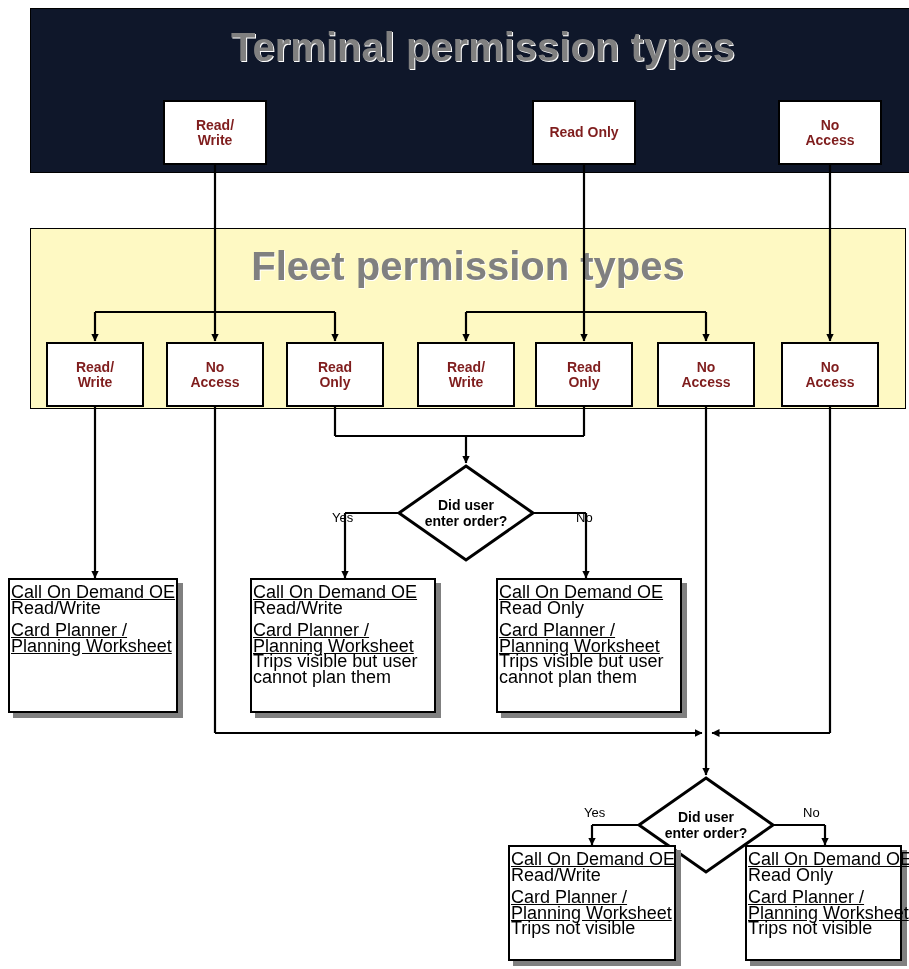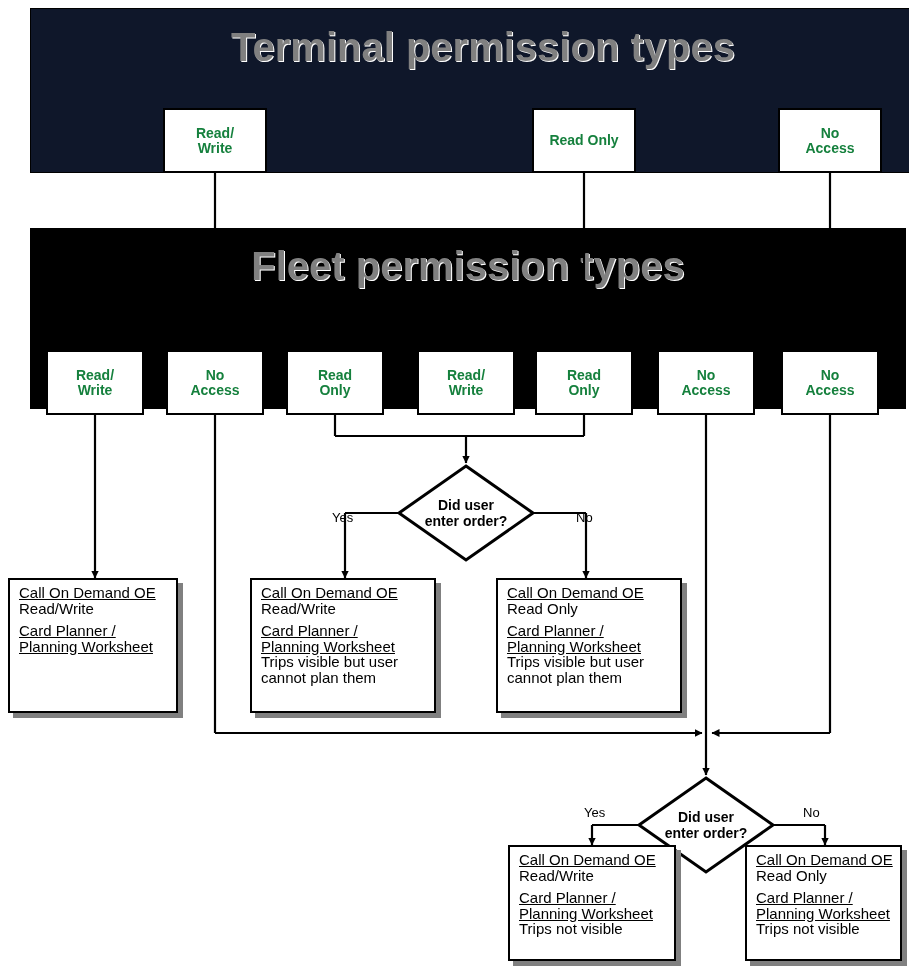--- a/index.html
+++ b/index.html
@@ -11,28 +11,28 @@
   .band-title{
     position:absolute;width:100%;text-align:center;
     font-weight:bold;color:#808080;letter-spacing:0px;
     text-shadow:1px 1px 0 #ffffff;
   }
 
   
   .pbox{
     position:absolute;background:#fff;border:2px solid #000;box-sizing:border-box;
     display:flex;align-items:center;justify-content:center;text-align:center;
-    font-weight:bold;font-size:14px;line-height:15px;color:#15803d;margin-top:8px;
+    font-weight:bold;font-size:14px;line-height:15px;color:#7f1d1d;
   }
 
   
   .rbox{
     position:absolute;background:#fff;border:2px solid #000;box-sizing:border-box;
     box-shadow:5px 5px 0 #808080;
-    padding:5px 7px 4px 9px;font-size:15px;line-height:15.5px;color:#000;
+    padding:5px 7px 4px 1px;font-size:18px;line-height:15.5px;color:#000;
   }
   .rbox .hdr{font-weight:normal;text-decoration:underline;white-space:nowrap;}
   .rbox .val{font-weight:normal;}
   .rbox .gap{height:7px;}
 
   
   .diamond{position:absolute;}
   .diamond .txt{
     position:absolute;inset:0;display:flex;flex-direction:column;
     align-items:center;justify-content:center;
@@ -49,21 +49,21 @@
 </style>
 </head>
 <body>
 
 <div id="stage">
 
   <div class="band" style="left:30px;top:8px;width:906px;height:165px;background:#0f172a;">
     <div class="band-title" style="top:16px;font-size:40px;">Terminal permission types</div>
   </div>
 
-  <div class="band" style="left:30px;top:228px;width:876px;height:181px;background:#000000;">
+  <div class="band" style="left:30px;top:228px;width:876px;height:181px;background:#fef9c3;">
     <div class="band-title" style="top:15px;font-size:40px;">Fleet permission types</div>
   </div>
 
   <svg id="wires" viewBox="0 0 909 969" width="909" height="969">
     <defs>
       <marker id="ah" markerWidth="9" markerHeight="9" refX="7.5" refY="4.5" orient="auto" markerUnits="userSpaceOnUse">
         <path d="M0,0.6 L8,4.5 L0,8.4 z" fill="#000"></path>
       </marker>
     </defs>
     <g stroke="#000" stroke-width="2.2" fill="none">

